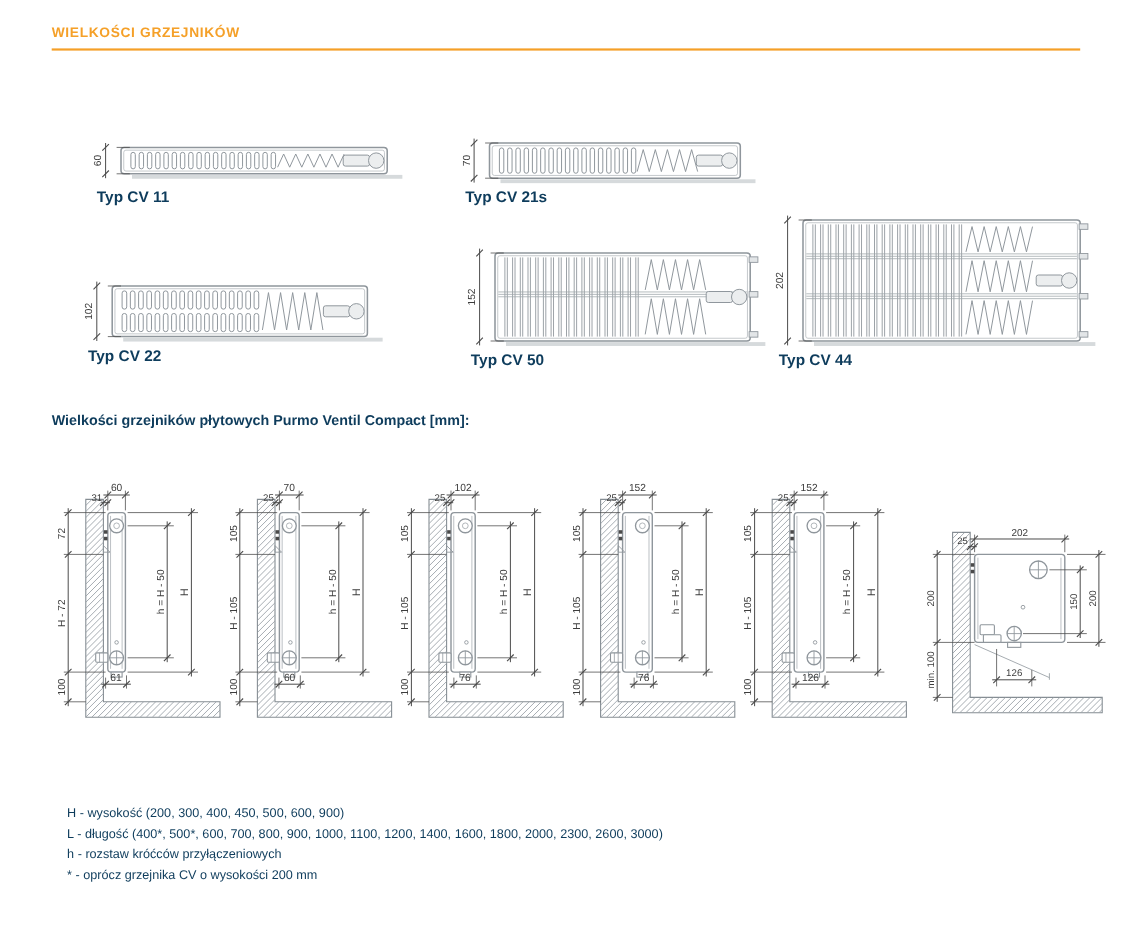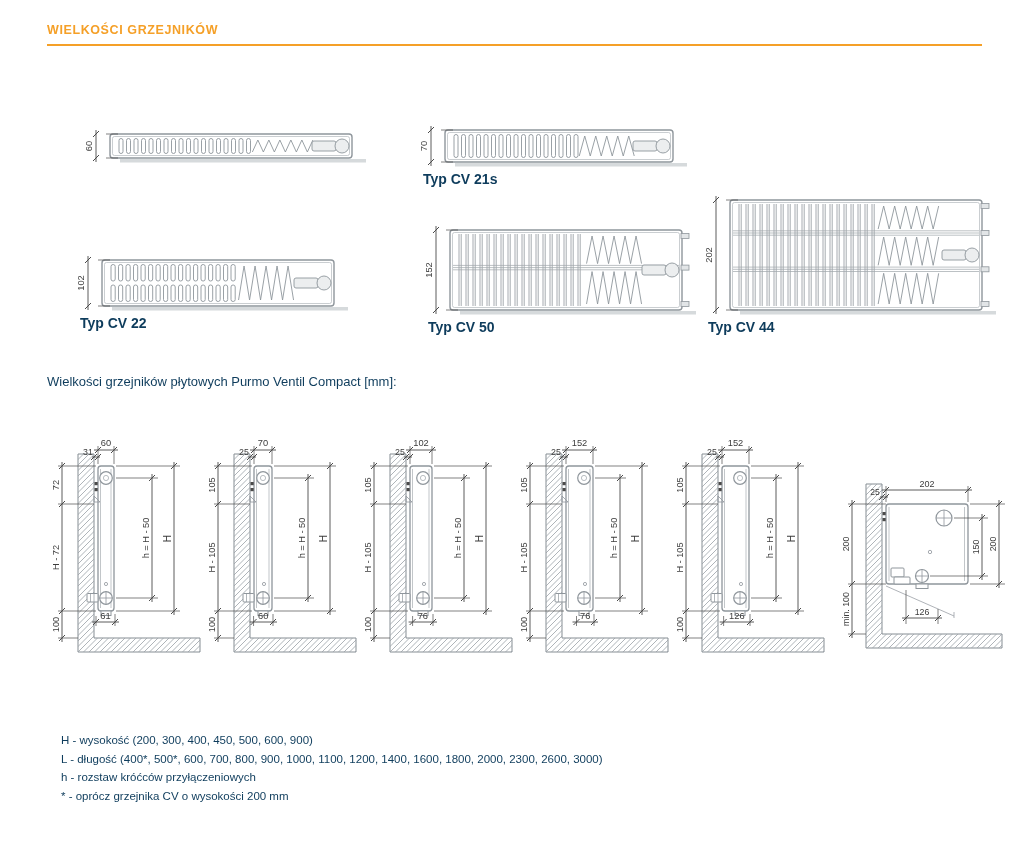--- a/index.html
+++ b/index.html
@@ -3,21 +3,21 @@
 <meta charset="utf-8">
 <style>
   html,body{margin:0;padding:0;background:#fff;}
   .page{position:relative;width:1027px;height:850px;background:#fff;overflow:hidden;
         font-family:"Liberation Sans",sans-serif;}
   .title{position:absolute;left:47px;top:23px;font-size:12.5px;font-weight:bold;
          letter-spacing:.6px;color:var(--accent,#F5A028);}
   .rule{position:absolute;left:47px;top:44px;width:935px;height:2px;background:var(--accent,#F5A028);}
   .tb{position:absolute;}
   .type-label{font-weight:bold;color:var(--navy,#0E3C5C);font-size:14px;margin-top:3px;margin-left:8px;}
-  .section-heading{position:absolute;left:47px;top:374px;font-weight:normal;
+  .section-heading{position:absolute;left:47px;top:374px;font-weight:bold;
                    color:var(--navy,#0E3C5C);font-size:13px;}
   .sd{position:absolute;top:426px;}
   .detail{position:absolute;left:842px;top:468px;}
   .legend{position:absolute;left:61px;top:731px;color:var(--navy,#0E3C5C);
           font-size:11.5px;line-height:18.5px;}
   svg{display:block;}
 </style>
 </head>
 <body>
 
@@ -56,20 +56,21 @@
         </g>
         <g>
           <line x1="38" y1="6" x2="26" y2="6" stroke="#4A4A4A" stroke-width="0.7"></line>
           <line x1="38" y1="30" x2="26" y2="30" stroke="#4A4A4A" stroke-width="0.7"></line>
           <line x1="16" y1="2" x2="16" y2="34" stroke="#4A4A4A" stroke-width="0.9"></line>
           <line x1="13" y1="9" x2="19" y2="3" stroke="#4A4A4A" stroke-width="1"></line>
           <line x1="13" y1="33" x2="19" y2="27" stroke="#4A4A4A" stroke-width="1"></line>
           <text x="12" y="18" fill="#3c3c3c" font-size="9.3" text-anchor="middle" font-family="&quot;Liberation Sans&quot;,sans-serif" transform="rotate(-90 12 18)">60</text>
         </g>
       </svg>
+    <div class="type-label">Typ CV 11</div>
   </div>
   <div class="tb" style="left:415px;top:124px">
     <svg width="272" height="44">
         <g transform="translate(30,6)">
           <rect x="10" y="33" width="232" height="3.5" fill="#D6DADC"></rect>
           <rect x="0" y="0" width="228" height="32" rx="3" fill="#fff" stroke="#8F969C" stroke-width="1.4"></rect>
           <rect x="2.5" y="2.5" width="223" height="27" rx="2" fill="none" stroke="#B3B9BD" stroke-width="0.7"></rect>
           <rect x="9" y="4.5" width="4" height="23" rx="2" fill="none" stroke="#8F969C" stroke-width="0.9"></rect>
           <rect x="16.5" y="4.5" width="4" height="23" rx="2" fill="none" stroke="#8F969C" stroke-width="0.9"></rect>
           <rect x="24" y="4.5" width="4" height="23" rx="2" fill="none" stroke="#8F969C" stroke-width="0.9"></rect>

